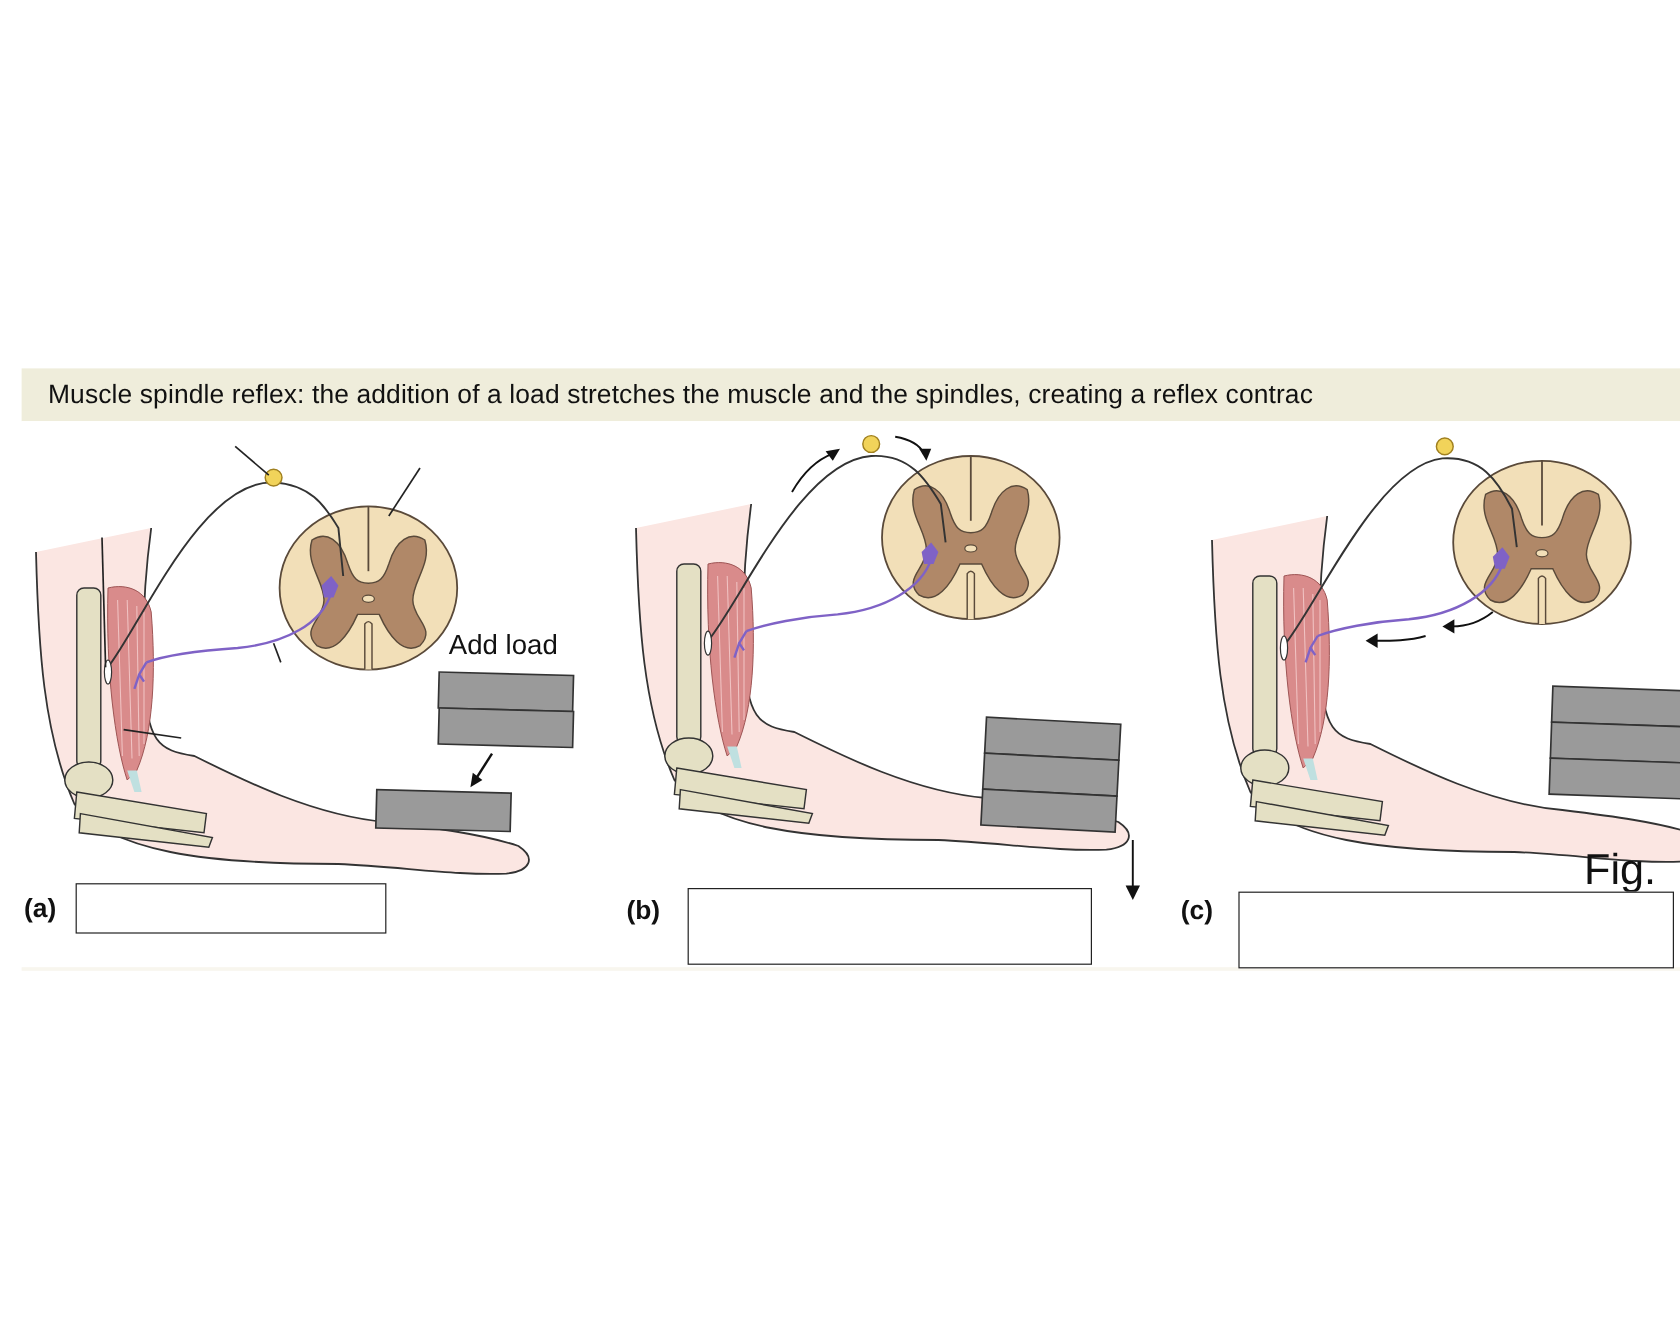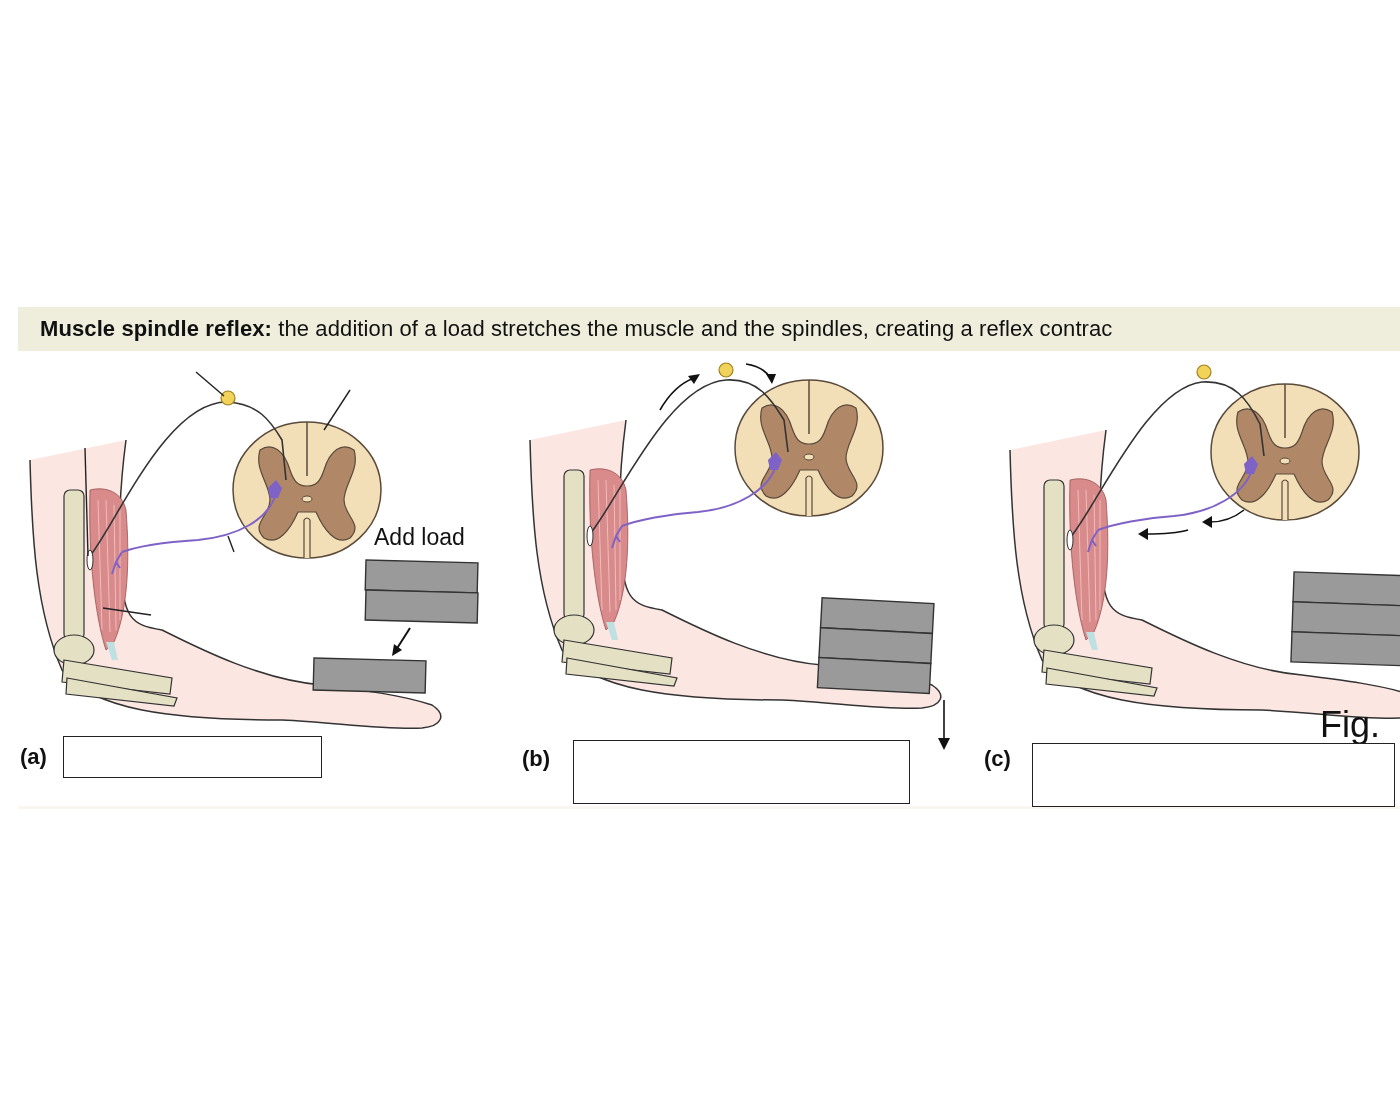--- a/index.html
+++ b/index.html
@@ -1,19 +1,19 @@
 <!DOCTYPE html>
 <html><head>
 <meta charset="utf-8">
 <style>
   html, body { margin:0; padding:0; background:#ffffff; }
   body { width:1400px; height:1100px; position:relative; overflow:hidden; font-family:"Liberation Sans", sans-serif; }
   .banner { position:absolute; left:18px; top:307px; width:1382px; height:44px; background:#efeddb; }
   .banner-text { position:absolute; left:22px; top:9px; font-size:22px; color:#111; white-space:nowrap; letter-spacing:0.1px; }
-  .banner-text b { font-weight:bold; }
+  .banner-text b { font-weight:normal; }
   .figure-area { position:absolute; left:18px; top:351px; width:1382px; height:458px; background:#ffffff; }
   .figure-base { position:absolute; left:18px; top:806px; width:1382px; height:3px; background:#f8f6ee; }
   .panel-svg { position:absolute; }
   .panel-label { position:absolute; font-weight:bold; font-size:22px; color:#111; }
   .answer-box { position:absolute; border:1.5px solid #222; background:#fff; box-sizing:border-box; }
   .add-load { position:absolute; left:374px; top:524px; font-weight:normal; font-size:23px; color:#111; }
   .fig-text { position:absolute; left:1320px; top:704px; font-size:36px; color:#111;text-align:center; }
 </style>
 </head>
 <body>

